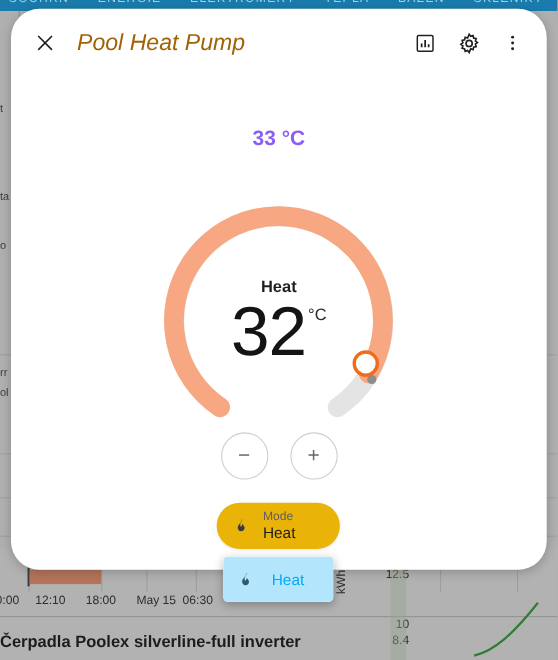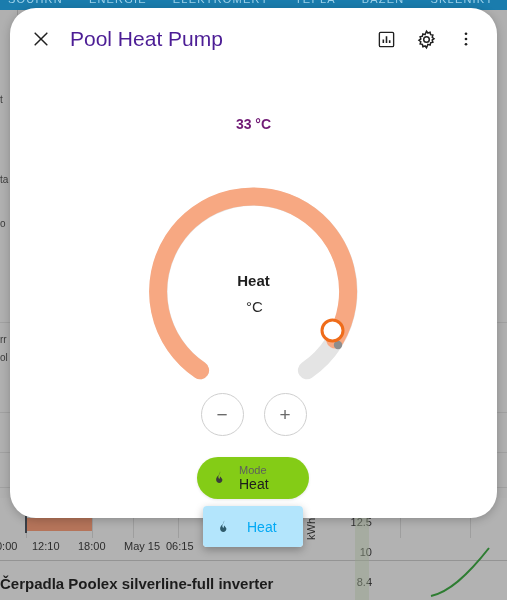--- a/index.html
+++ b/index.html
@@ -187,25 +187,26 @@
     width: 34px; height: 34px;
     display: flex;
     align-items: center;
     justify-content: center;
     border-radius: 50%;
     flex: 0 0 auto;
     cursor: pointer;
   }
   .dialog-title {
     font-size: 21px;
-    color: #4c1d95;
+    color: #a16207;
     margin-left: 12px;
     flex: 1 1 auto;
     white-space: nowrap;
     overflow: hidden;
+    font-style: italic;
   }
   .header-actions {
     display: flex;
     align-items: center;
     gap: 6px;
     flex: 0 0 auto;
   }
 
   .current-temp-label {
     position: absolute;
@@ -213,23 +214,23 @@
     width: 487px;
     text-align: center;
     font-size: 13px;
     color: #5a5a5a;
   }
   .current-temp-value {
     position: absolute;
     left: 0; top: 108px;
     width: 487px;
     text-align: center;
-    font-size: 14px;
+    font-size: 19px;
     font-weight: bold;
-    color: #701a75;
+    color: #8b5cf6;
   }
 
   
   .dial-wrap {
     position: absolute;
     left: 122px; top: 163px;
     width: 243px; height: 243px;
   }
   .dial-svg { display: block; }
   .dial-center {
@@ -286,21 +287,21 @@
     color: #6a6a6a;
     font-size: 19px;
     cursor: pointer;
   }
 
   
   .mode-chip {
     position: absolute;
     left: 197px; top: 457px;
     width: 112px; height: 42px;
-    background: #84cc16;
+    background: #eab308;
     border-radius: 21px;
     display: flex;
     align-items: center;
     padding: 0 14px;
     box-sizing: border-box;
     gap: 10px;
     cursor: pointer;
     box-shadow: 0 1px 3px rgba(0,0,0,.10);
     z-index: 30;
   }
@@ -376,28 +377,28 @@
       <div class="chart-gridv" style="left:470px;"></div>
       <div class="chart-marker" style="left:25px;"></div>
       <div class="chart-bar" style="left:27px; width:65px;"></div>
     </div>
 
     <div class="chart-xlabels">
       <span class="chart-xlabel" style="left:-4px;">0:00</span>
       <span class="chart-xlabel" style="left:32px;">12:10</span>
       <span class="chart-xlabel" style="left:78px;text-align:center;">18:00</span>
       <span class="chart-xlabel bold" style="left:124px;">May 15</span>
-      <span class="chart-xlabel" style="left:166px;">06:15</span>
+      <span class="chart-xlabel" style="left:166px;">06:30</span>
     </div>
 
     <div class="chart-axisline"></div>
 
     <div class="chart-ylabels">
       <span class="chart-ylabel" style="left:25px; top:18px;">12.5</span>
-      <span class="chart-ylabel" style="left:25px; top:48px;">10</span>
+      <span class="chart-ylabel" style="left:25px; top:64px;">10</span>
       <span class="chart-ylabel" style="left:25px; top:78px;">8.4</span>
     </div>
   </div>
 
   <div class="chart-shade"></div>
   <div class="chart-yaxis-title">kWh</div>
 
   <div class="chart-greenline">
     <svg width="80" height="60" viewBox="0 0 80 60">
       <path d="M4 56 C 22 52, 40 36, 62 8" fill="none" stroke="#2e7d32" stroke-width="2"></path>
@@ -450,20 +451,21 @@
 
         <path d="M 68.1 199.3 A 95 95 0 1 1 203.1 168.4" fill="none" stroke="#f7a882" stroke-width="18" stroke-linecap="round"></path>
 
         <circle cx="206" cy="174" r="4.2" fill="#8d8d8d"></circle>
 
         <circle cx="200.5" cy="159.5" r="10.5" fill="#ffffff" stroke="#ef6c1a" stroke-width="3"></circle>
       </svg>
       <div class="dial-center">
         <div class="dial-mode">Heat</div>
         <div class="dial-readout">
+          <span class="dial-temp">32</span>
           <span class="dial-unit">°C</span>
         </div>
       </div>
     </div>
 
     <div class="step-row">
       <div class="step-btn">−</div>
       <div class="step-btn">+</div>
     </div>
   </div>

